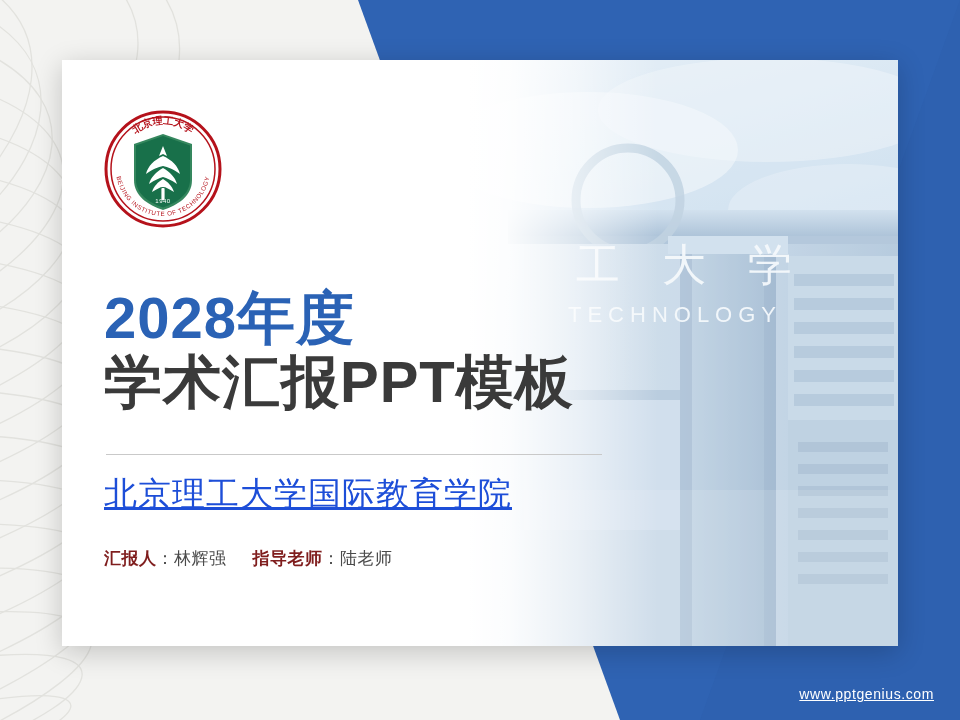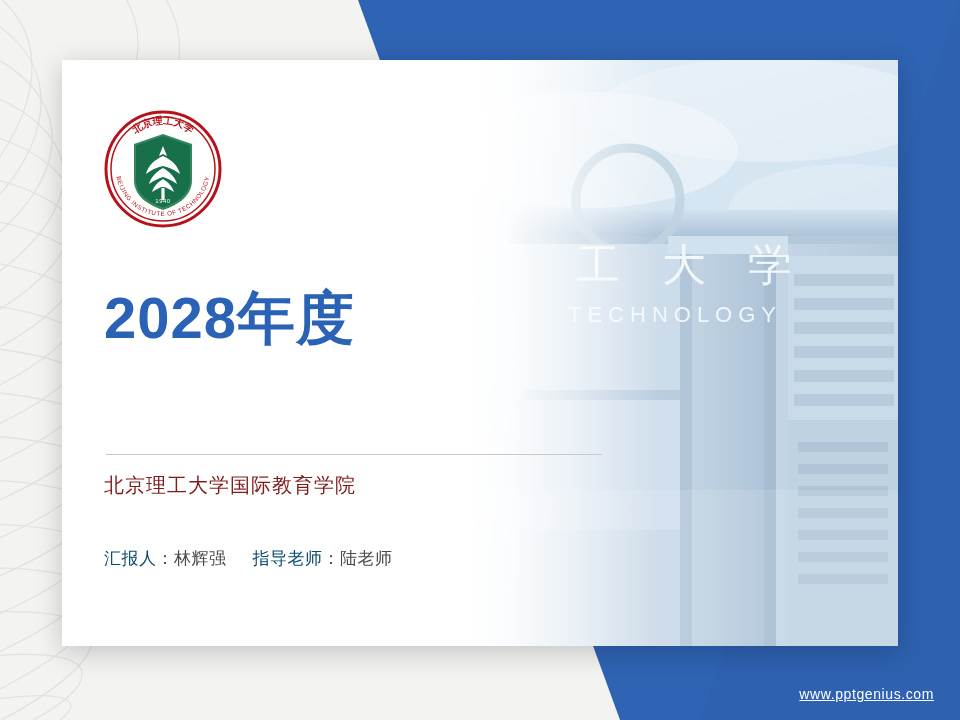--- a/index.html
+++ b/index.html
@@ -46,27 +46,27 @@
   .title-main{
     position:absolute;left:42px;top:292px;
     font-size:58px;font-weight:bold;color:#3a3a3a;letter-spacing:1px;
     line-height:1.05;white-space:nowrap;
   }
   .divider{
     position:absolute;left:44px;top:394px;width:496px;height:1px;background:#c9c9c9;
   }
   .subtitle{
     position:absolute;left:42px;top:412px;
-    font-size:20px;color:#7f1d1d;letter-spacing:1px;white-space:nowrap;
+    font-size:33px;color:#1d4ed8;letter-spacing:1px;white-space:nowrap;text-decoration:underline;
   }
   .meta{
     position:absolute;left:42px;top:487px;
     font-size:17px;color:#4a4a4a;white-space:nowrap;letter-spacing:0.5px;
   }
-  .meta b{font-weight:normal;color:#0c4a6e;}
+  .meta b{font-weight:bold;color:#7f1d1d;}
   .meta .gap{display:inline-block;width:26px;}
 
   
   .footer-url{
     position:absolute;right:26px;bottom:18px;
     font-size:14px;color:#ffffff;letter-spacing:0.6px;text-decoration:underline;
   }
 </style>
 </head>
 <body>
@@ -217,20 +217,21 @@
         </text>
         <defs>
           <path id="arcTop" d="M14,59 a45,45 0 0 1 90,0" fill="none"></path>
           <path id="arcBottom" d="M12,59 a47,47 0 0 0 94,0" fill="none"></path>
         </defs>
         <text x="59" y="93" font-family="'Liberation Sans',sans-serif" font-size="6" fill="#ffffff" text-anchor="middle" letter-spacing="0.5">1940</text>
       </svg>
     </div>
 
     <div class="title-year">2028年度</div>
+    <div class="title-main">学术汇报PPT模板</div>
     <div class="divider"></div>
     <div class="subtitle">北京理工大学国际教育学院</div>
 
     <div class="meta">
       <b>汇报人</b><span>：</span><span>林辉强</span><span class="gap"></span><b>指导老师</b><span>：</span><span>陆老师</span>
     </div>
   </div>
 
   <div class="footer-url">www.pptgenius.com</div>
 

